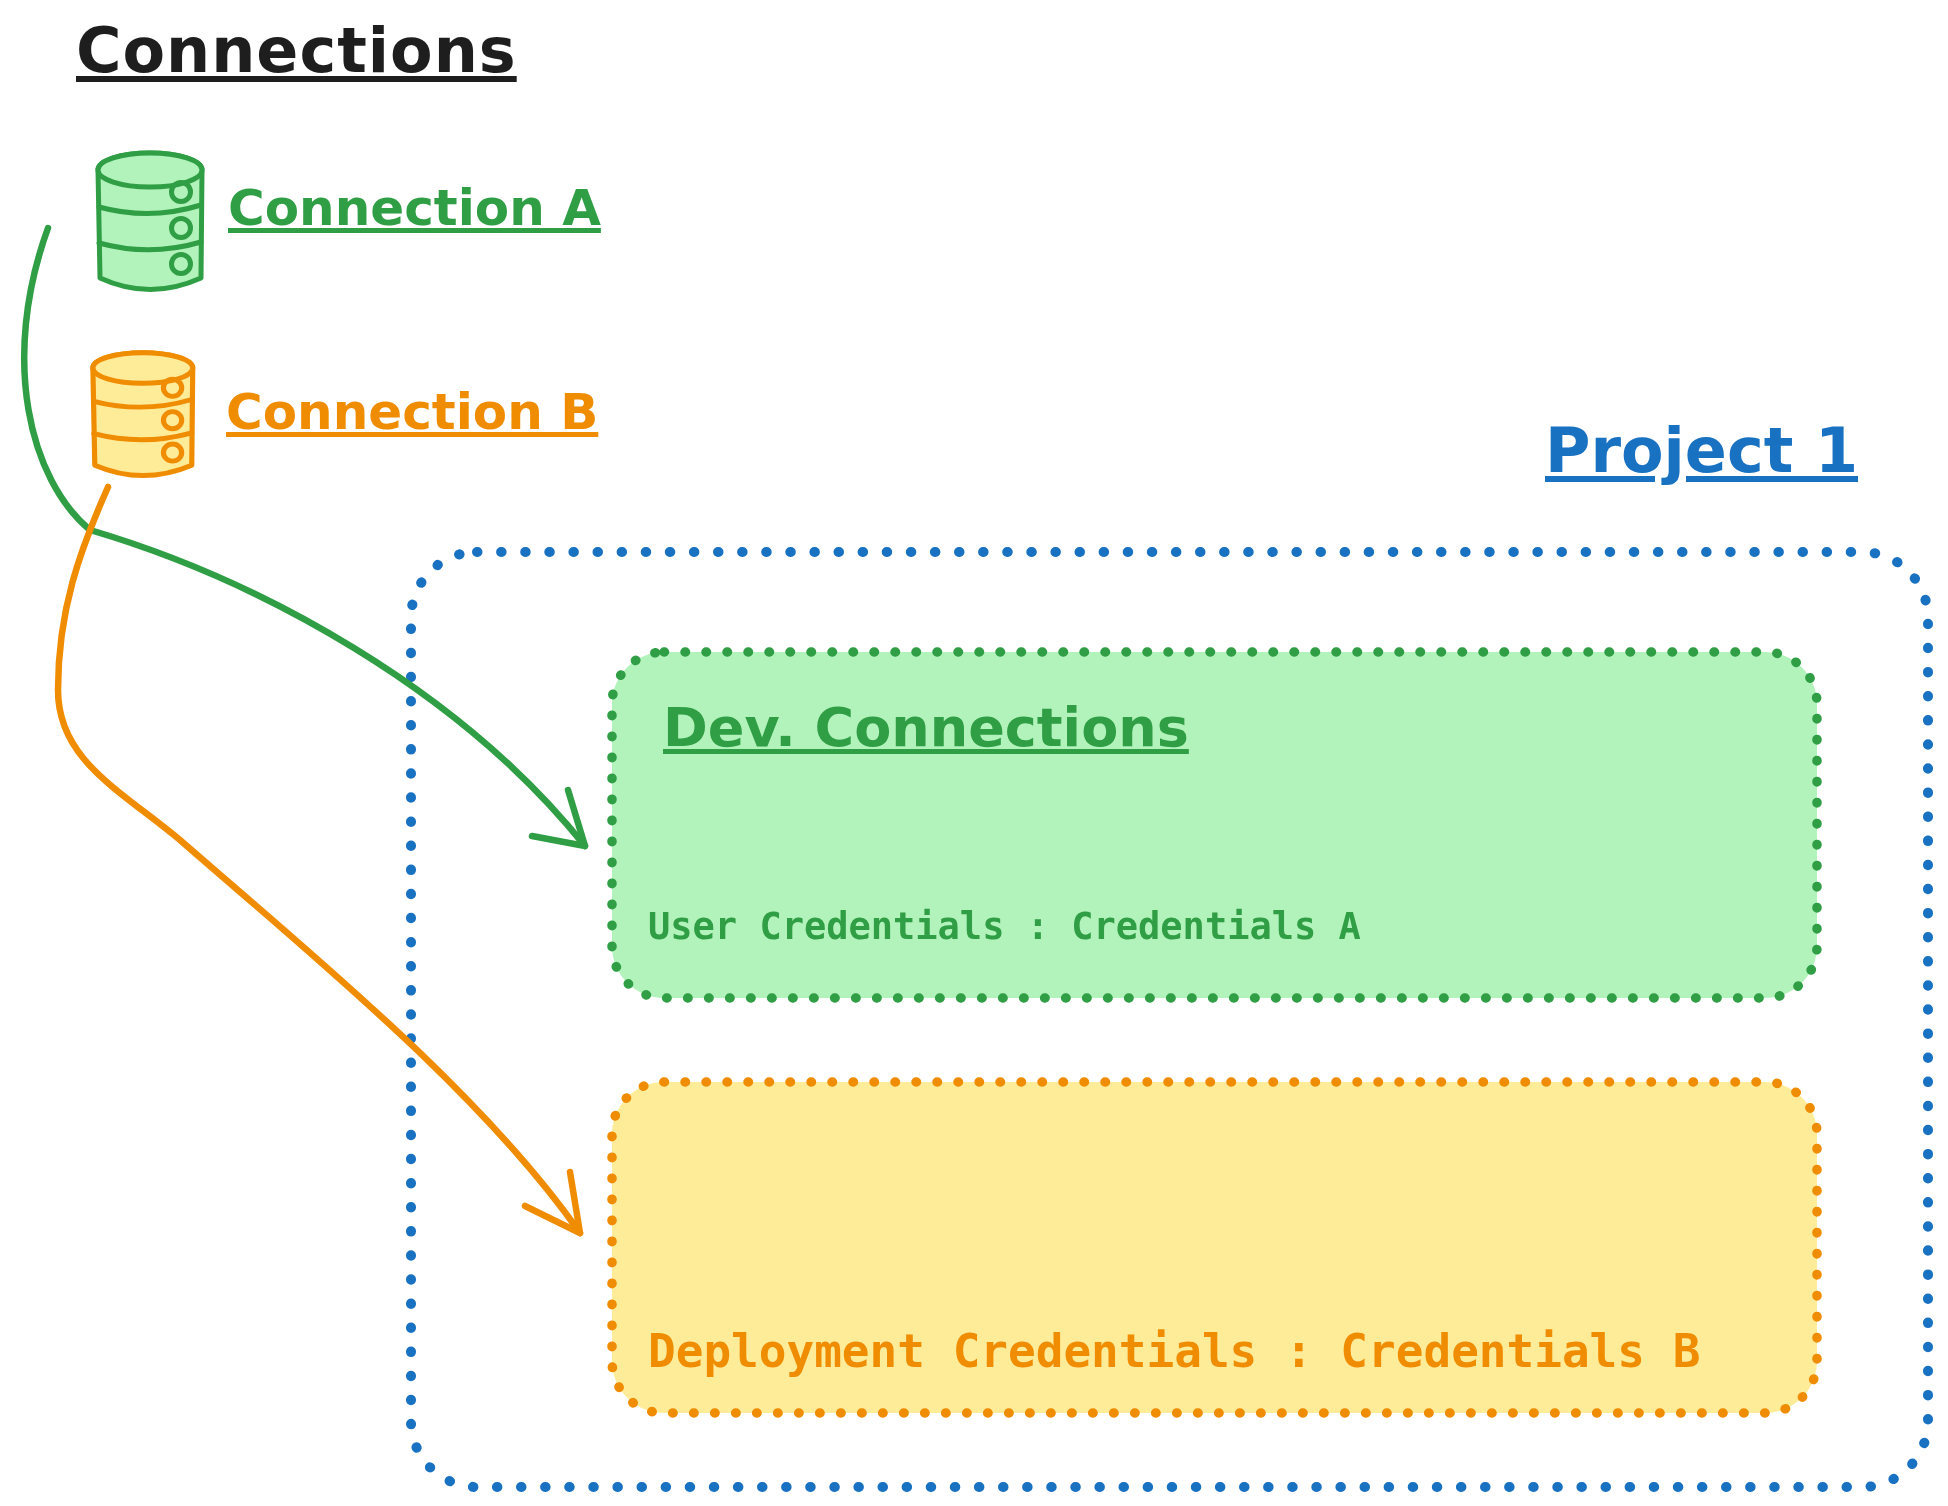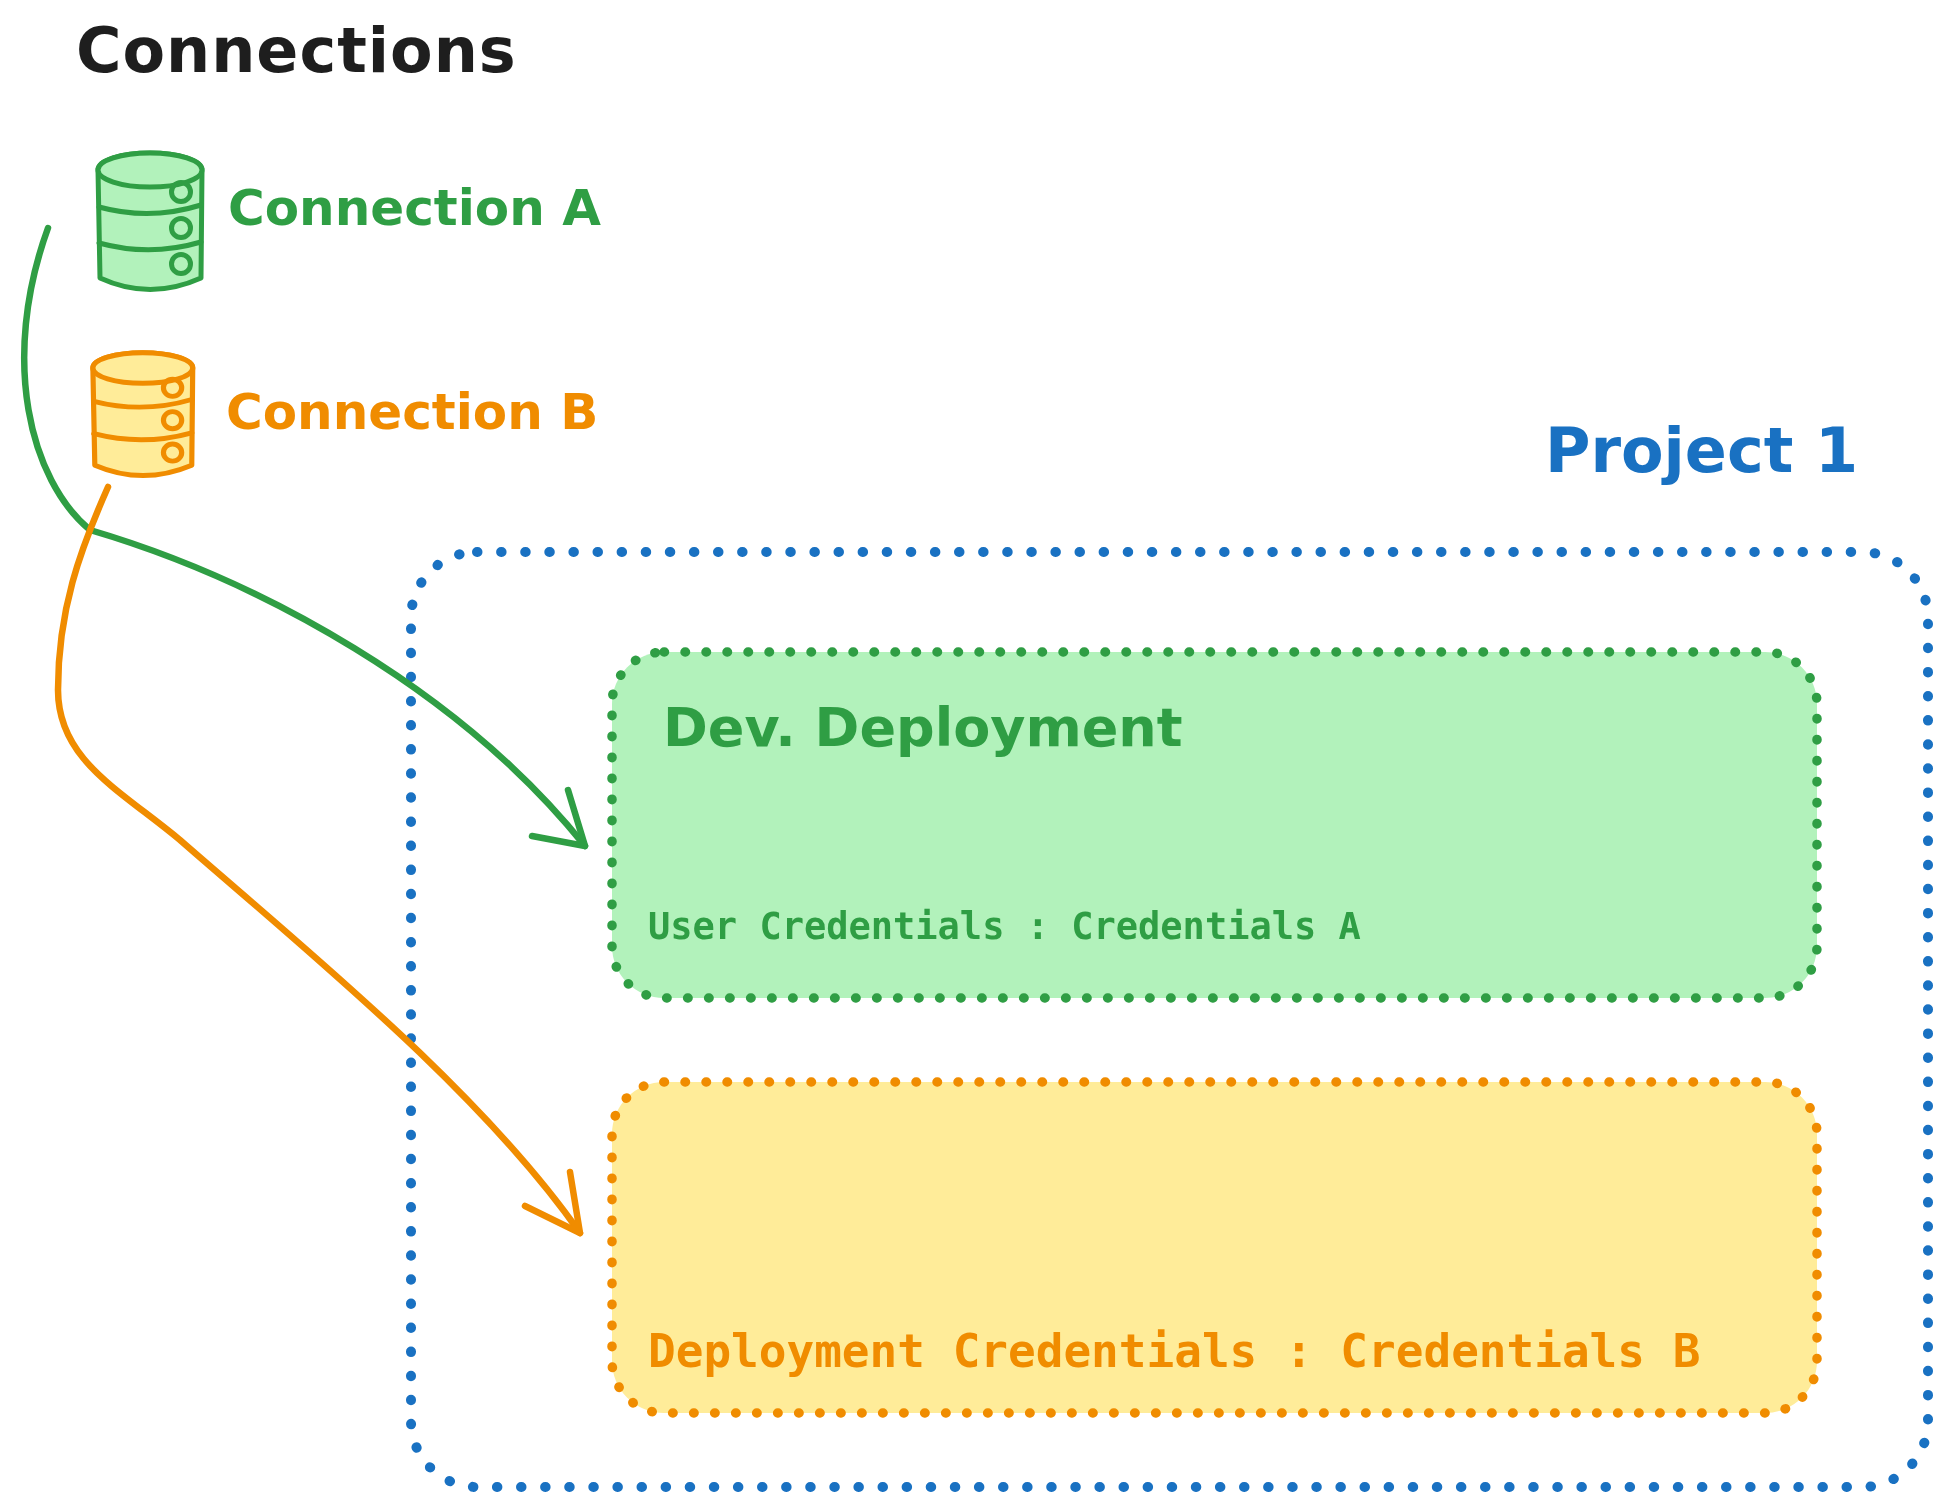--- a/index.html
+++ b/index.html
@@ -4,21 +4,21 @@
 <style>
   html,body{margin:0;padding:0;background:#ffffff;}
   .stage{
     position:relative;
     width:1948px;height:1506px;
     background:#ffffff;
     overflow:hidden;
     font-family:"DejaVu Sans", sans-serif;
   }
   .stage svg.canvas{position:absolute;left:0;top:0;}
-  .label{position:absolute;line-height:1.05;white-space:nowrap;}
+  .label{position:absolute;line-height:1.05;white-space:nowrap;text-decoration:underline;}
   .title{left:76px;top:18px;font-size:62px;font-weight:bold;color:#1e1e1e;letter-spacing:1px;}
   .conn-a-label{left:228px;top:182px;font-size:50px;font-weight:600;color:#2f9e44;}
   .conn-b-label{left:226px;top:386px;font-size:50px;font-weight:600;color:#f08c00;}
   .project-title{left:1545px;top:418px;font-size:62px;font-weight:bold;color:#1971c2;}
   .dev-title{left:663px;top:700px;font-size:54px;font-weight:600;color:#2f9e44;}
   .prod-title{left:676px;top:1132px;font-size:54px;font-weight:600;color:#f08c00;}
   .creds{
     position:absolute;left:648px;width:1110px;text-align:left;
     font-family:"DejaVu Sans Mono", monospace;font-weight:bold;line-height:1;
   }
@@ -70,20 +70,20 @@
   </svg>
 
   <div class="label title">Connections</div>
 
   <div class="label conn-b-label">Connection B</div>
 
   <div class="label conn-a-label">Connection A</div>
 
   <div class="label project-title">Project 1</div>
 
-  <div class="label dev-title">Dev. Deployment</div>
+  <div class="label dev-title">Dev. Connections</div>
 
   <div class="creds user-creds">User Credentials : Credentials A</div>
 
 
   <div class="creds deploy-creds">Deployment Credentials : Credentials B</div>
 
 </div>
 
 </body></html>

